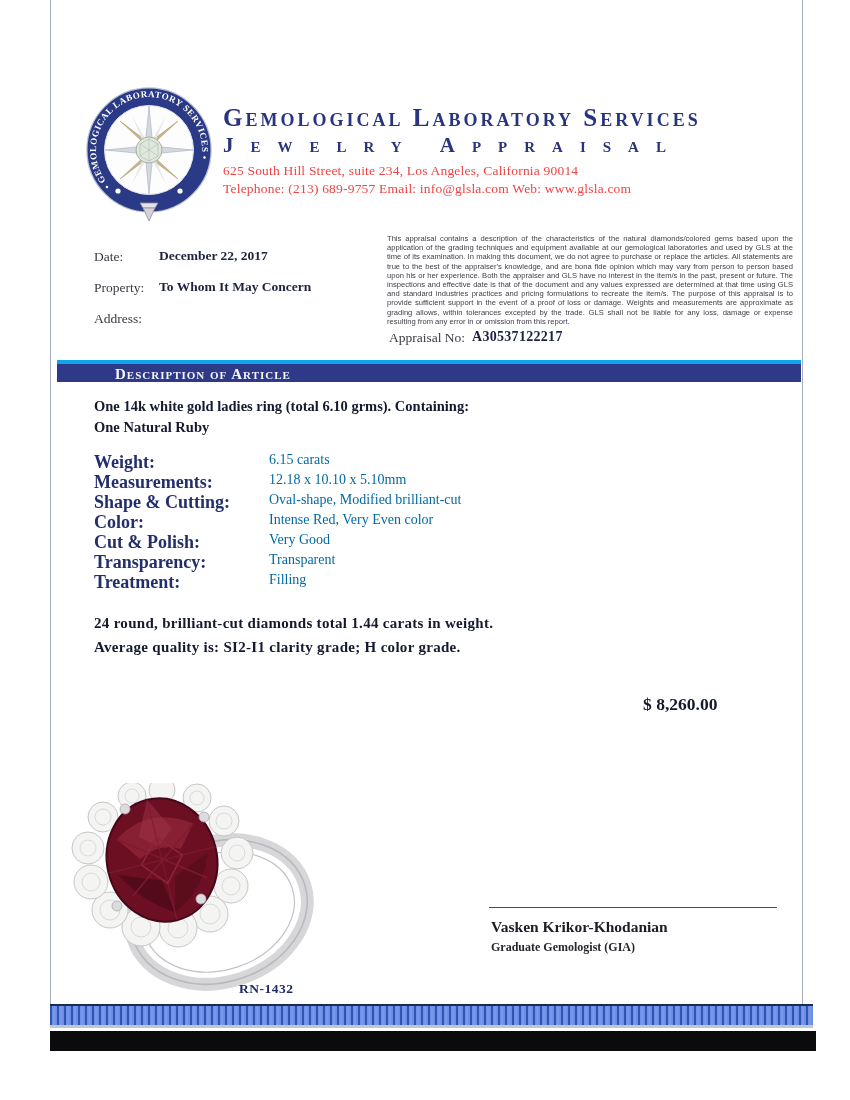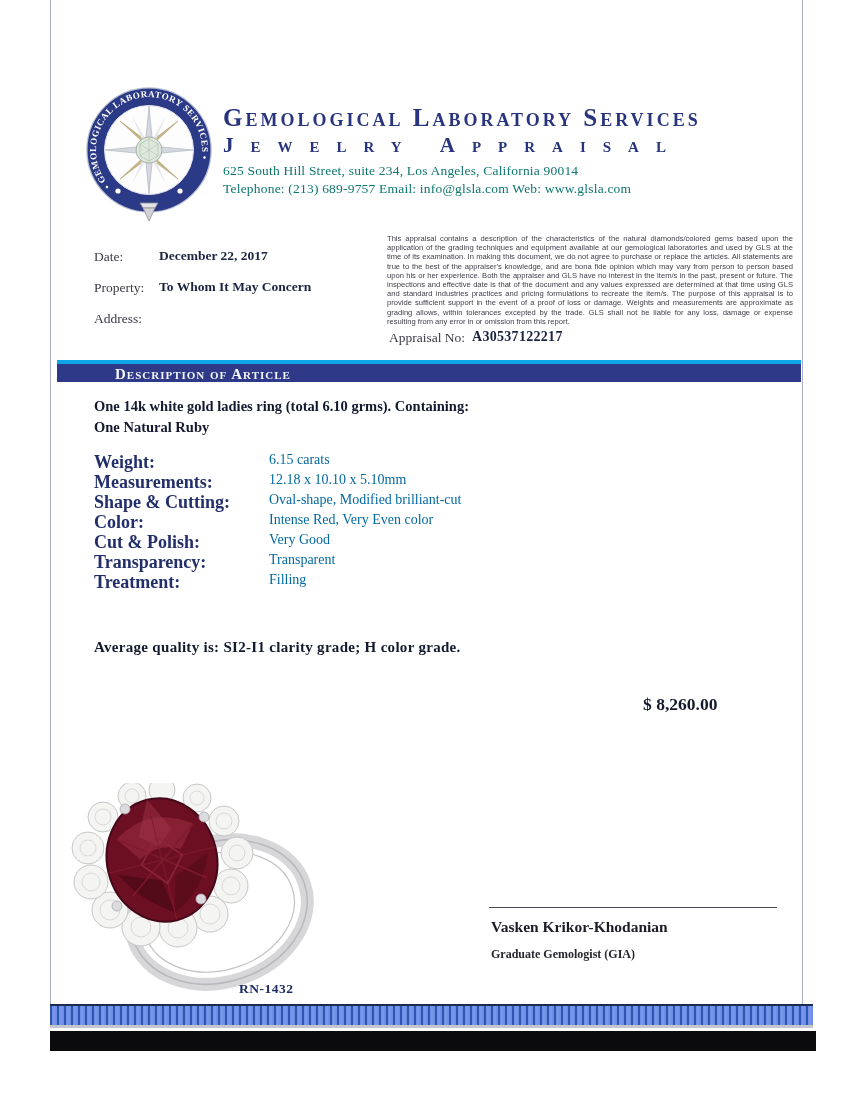--- a/index.html
+++ b/index.html
@@ -8,21 +8,21 @@
   .page { position:absolute; left:50px; top:0; width:753px; height:1004px;
     background:#ffffff; border-left:1px solid #a9aec0; border-right:1px solid #a9aec0; }
 
   
   .logo { position:absolute; left:33px; top:84px; width:130px; height:142px; }
   .title-block { position:absolute; left:172px; top:104px; white-space:nowrap; }
   .org-name { font-variant:small-caps; font-weight:bold; color:#28357e;
     font-size:25px; letter-spacing:3px; line-height:28px; }
   .org-sub { font-variant:small-caps; font-weight:bold; color:#28357e;
     font-size:21px; letter-spacing:17px; line-height:27px; }
-  .org-addr, .org-contact { font-size:13.5px; color:#0f766e; line-height:18px; letter-spacing:0.2px; }
+  .org-addr, .org-contact { font-size:13.5px; color:#ef4444; line-height:18px; letter-spacing:0.2px; }
   .org-addr { margin-top:3px; }
 
   
   .info-label { position:absolute; left:43px; font-size:13.5px; color:#3a3a44; }
   .info-value { position:absolute; left:108px; font-size:13.5px; font-weight:bold; color:#1c2340; }
   .row-date .info-label { top:249px; } .row-date .info-value { top:248px; }
   .row-prop .info-label { top:280px; } .row-prop .info-value { top:279px; }
   .row-addr .info-label { top:311px; }
 
   .disclaimer { position:absolute; left:336px; top:234px; width:406px;
@@ -53,21 +53,21 @@
   .value-amount { position:absolute; left:592px; top:694px; font-size:17.5px; font-weight:bold; color:#14192e; }
 
   
   .ring-photo { position:absolute; left:10px; top:783px; width:320px; height:217px; }
   .photo-ref { position:absolute; left:188px; top:981px; font-size:13.5px; font-weight:bold;
     color:#1e2a66; letter-spacing:0.5px; }
 
   
   .sig-line { position:absolute; left:438px; top:907px; width:288px; height:1px; background:#4a4a52; }
   .sig-name { position:absolute; left:440px; top:918px; font-size:15.5px; font-weight:bold; color:#1c1c26; }
-  .sig-title { position:absolute; left:440px; top:940px; font-size:12px; font-weight:bold; color:#26262e;margin-top:7px; }
+  .sig-title { position:absolute; left:440px; top:940px; font-size:12px; font-weight:bold; color:#26262e; }
 
   
   .stripe-bar { position:absolute; left:50px; top:1004px; width:763px; height:24px;
     background:repeating-linear-gradient(90deg,
       #2f55b0 0px, #2f55b0 2px, #6a8de6 2px, #7b9aec 4px, #6a8de6 6px, #6a8de6 7px);
     border-top:2px solid #1d2a50; border-bottom:3px solid #c3c6cc; }
   .black-bar { position:absolute; left:50px; top:1031px; width:766px; height:20px; background:#0b0b0d; }
 </style>
 </head>
 <body>
@@ -155,20 +155,21 @@
   <span class="spec-value sr2">Oval-shape, Modified brilliant-cut</span>
   <span class="spec-label sr3">Color:</span>
   <span class="spec-value sr3">Intense Red, Very Even color</span>
   <span class="spec-label sr4">Cut &amp; Polish:</span>
   <span class="spec-value sr4">Very Good</span>
   <span class="spec-label sr5">Transparency:</span>
   <span class="spec-value sr5">Transparent</span>
   <span class="spec-label sr6">Treatment:</span>
   <span class="spec-value sr6">Filling</span>
 
+  <div class="note-line note-1">24 round, brilliant-cut diamonds total 1.44 carats in weight.</div>
   <div class="note-line note-2">Average quality is: SI2-I1 clarity grade; H color grade.</div>
 
   <span class="value-amount">$ 8,260.00</span>
 
   <svg class="ring-photo" viewBox="0 0 320 215">
 
     <g>
       <ellipse cx="158" cy="128" rx="90" ry="70" transform="rotate(-18 158 128)" fill="none" stroke="#d7d7da" stroke-width="13"></ellipse>
       <ellipse cx="158" cy="128" rx="90" ry="70" transform="rotate(-18 158 128)" fill="none" stroke="#b8b8bd" stroke-width="1.5"></ellipse>
       <ellipse cx="158" cy="128" rx="77" ry="58" transform="rotate(-18 158 128)" fill="none" stroke="#c2c2c7" stroke-width="1.2"></ellipse>

